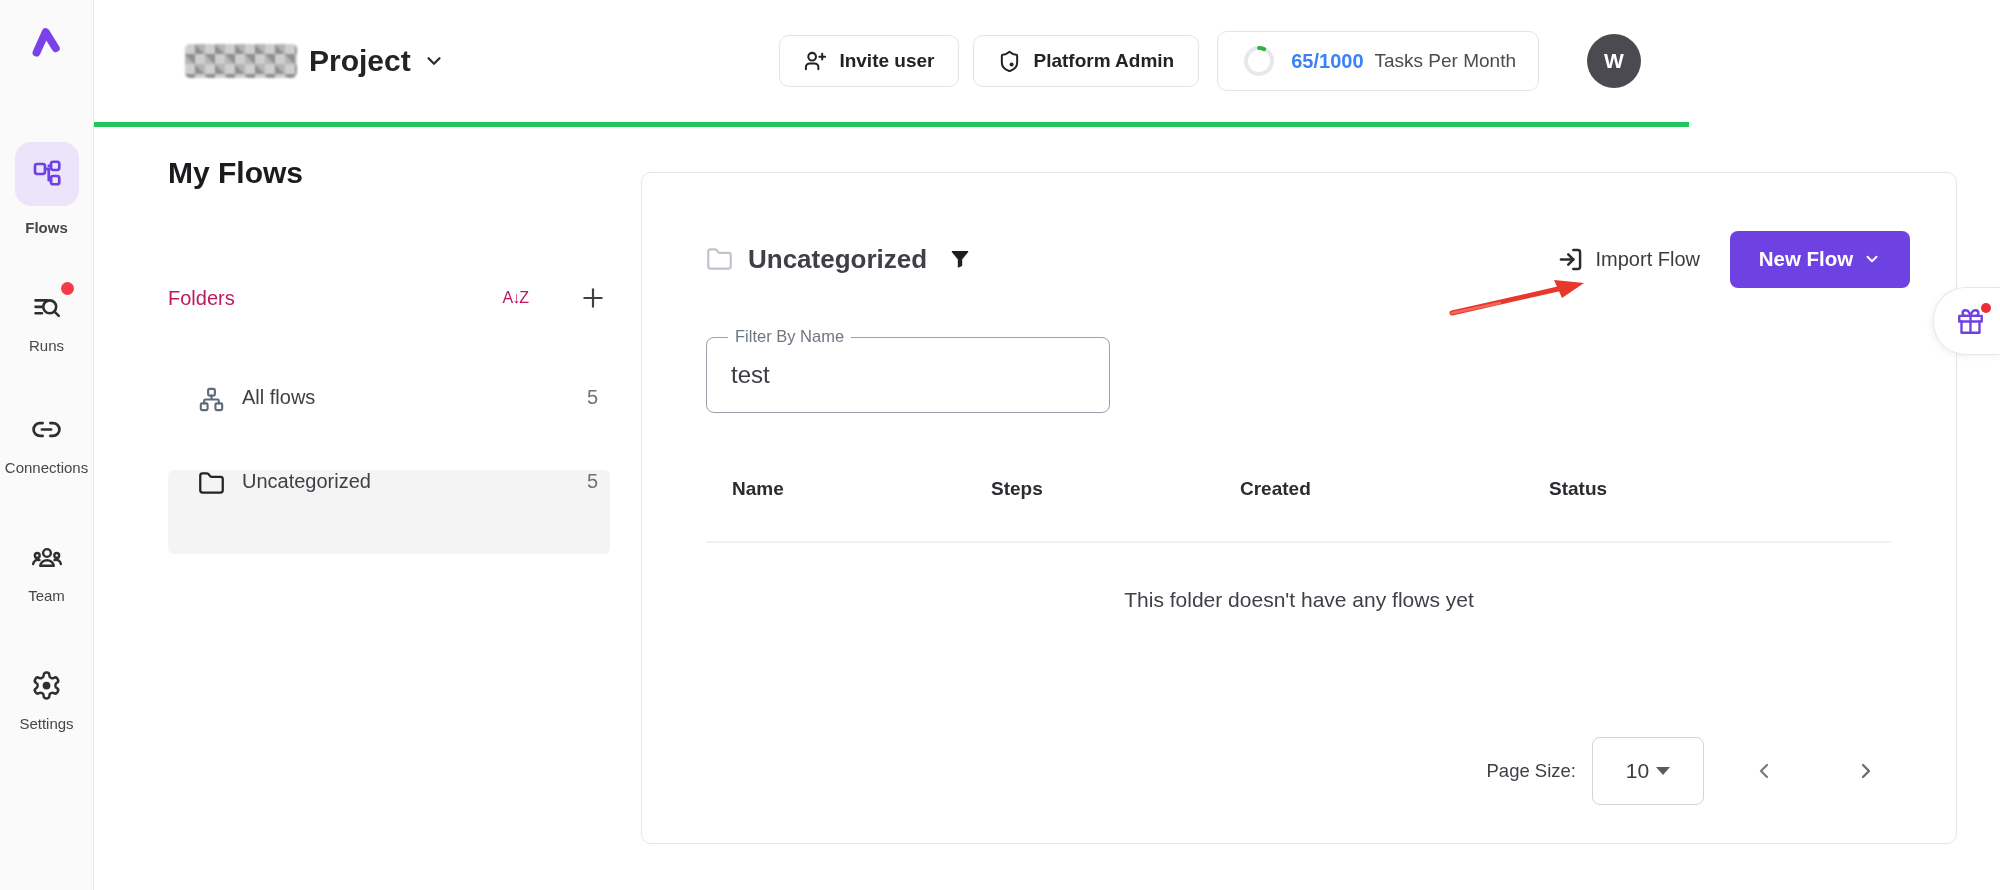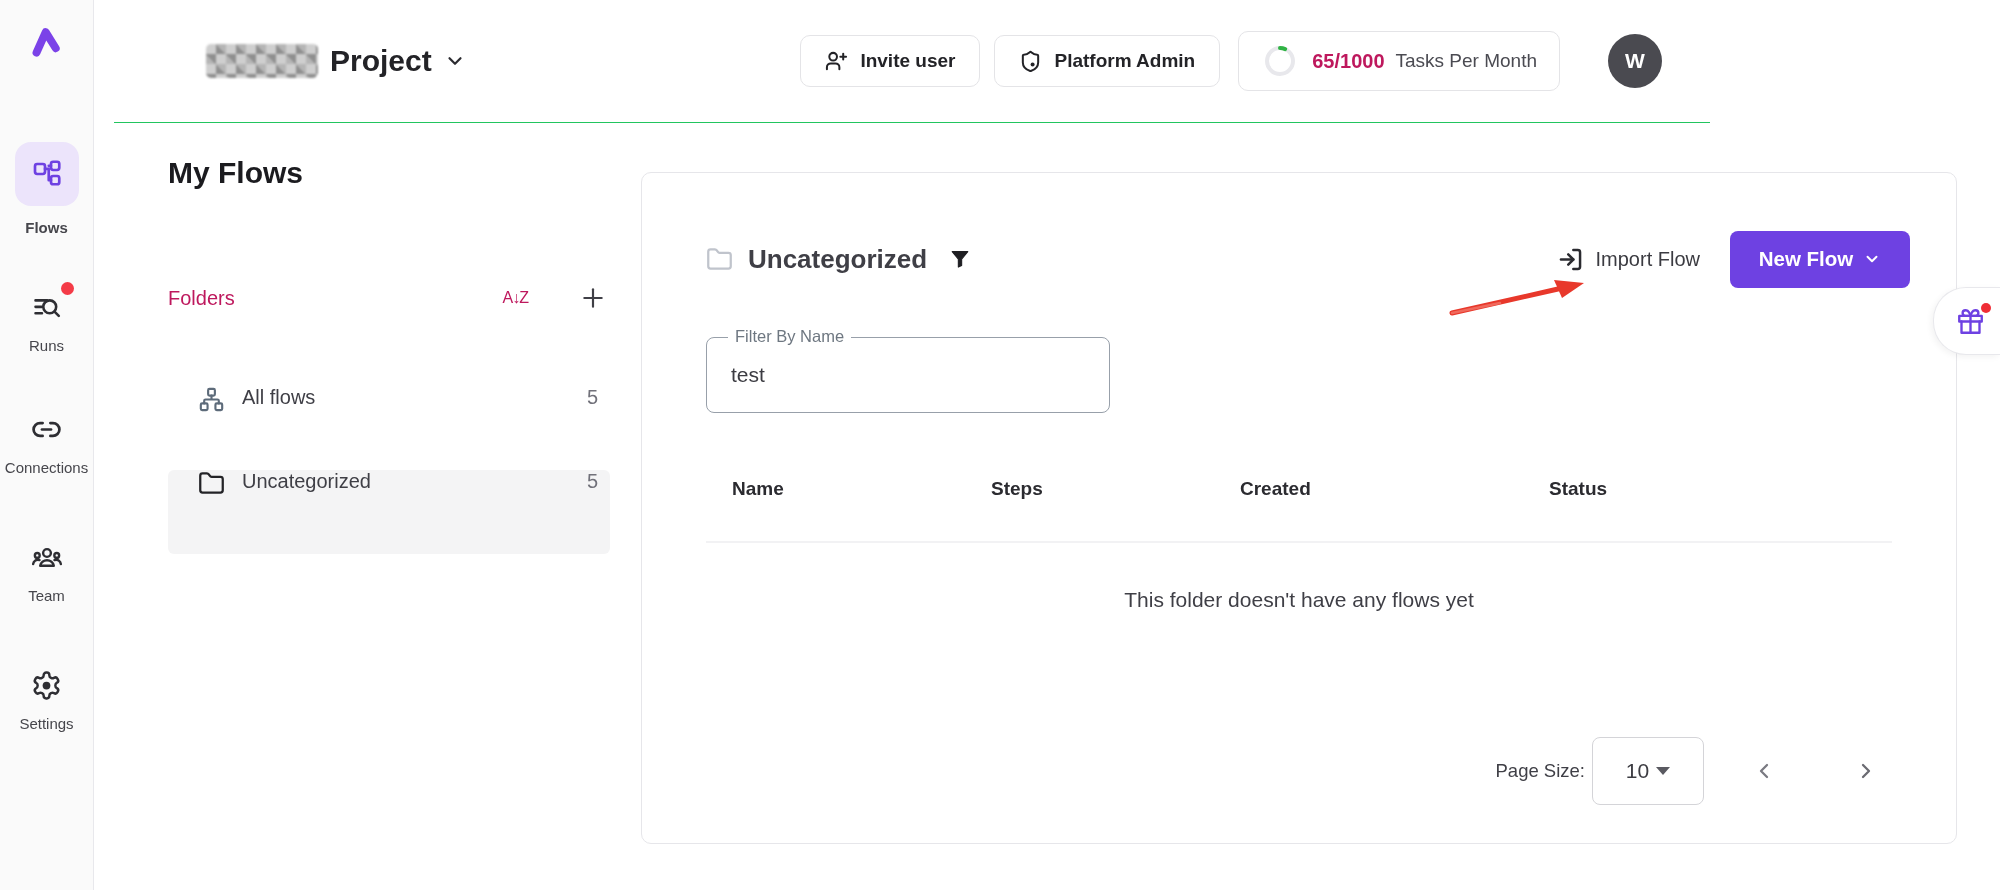--- a/index.html
+++ b/index.html
@@ -12,32 +12,32 @@
   .logo{position:absolute;left:0;top:22px;width:93px;display:flex;justify-content:center;cursor:pointer;}
   .ni{position:absolute;left:0;width:93px;display:flex;flex-direction:column;align-items:center;gap:13px;cursor:pointer;}
   .ni .ibox{width:64px;height:64px;border-radius:16px;display:flex;align-items:center;justify-content:center;position:relative;}
   .ni .ibox.active{background:#ece4fb;}
   .ni .iplain{position:relative;width:34px;height:34px;display:flex;align-items:center;justify-content:center;}
   .ni .nlabel{font-size:15px;color:#46464c;}
   .ni-flows{top:142px;font-weight:bold;} .ni-runs{top:290px;} .ni-conn{top:412px;} .ni-team{top:540px;} .ni-set{top:668px;}
   .reddot{position:absolute;top:-8px;right:-10px;width:13px;height:13px;border-radius:50%;background:#f43b47;}
 
   
-  .topbar{position:absolute;left:93px;top:0;width:1596px;height:122px;background:#fff;border-bottom:1px solid #22c55e;z-index:4;margin-left:21px;}
+  .topbar{position:absolute;left:93px;top:0;width:1596px;height:122px;background:#fff;border-bottom:5px solid #22c55e;z-index:4;}
   .projwrap{position:absolute;left:92px;top:0;height:122px;display:flex;align-items:center;gap:12px;cursor:pointer;}
   .redacted{width:112px;height:34px;border-radius:5px;
     background-image:linear-gradient(45deg,#b5b5b5 25%,transparent 25%,transparent 75%,#b5b5b5 75%),
                      linear-gradient(45deg,#8f8f8f 25%,#cfcfcf 25%,#cfcfcf 75%,#8f8f8f 75%);
     background-size:20px 20px;background-position:0 0,10px 10px;filter:blur(1.3px);}
   .projtitle{font-size:30px;font-weight:700;color:#232327;}
   .tbright{position:absolute;right:48px;top:0;height:122px;display:flex;align-items:center;gap:14px;}
   .obtn{display:flex;align-items:center;gap:12px;height:52px;padding:0 24px;border:1px solid #e4e4e7;border-radius:10px;
         background:#fff;font-size:19px;font-weight:600;color:#232327;cursor:pointer;}
   .tasks{display:flex;align-items:center;height:58px;padding:0 22px;border:1px solid #e4e4e7;border-radius:10px;background:#fff;cursor:pointer;margin-left:4px;}
-  .tasks .cnt{font-size:20px;font-weight:700;color:#be185d;margin-left:13px;}
+  .tasks .cnt{font-size:20px;font-weight:700;color:#3b82f6;margin-left:13px;}
   .tasks .lbl{font-size:19px;color:#4b4b52;margin-left:11px;}
   .avatar{width:54px;height:54px;border-radius:50%;background:#4a4a50;color:#fff;display:flex;align-items:center;justify-content:center;
           font-size:21px;font-weight:700;margin-left:34px;cursor:pointer;}
 
   
   .pagetitle{position:absolute;left:168px;top:156px;font-size:30px;font-weight:700;color:#1b1b1f;}
   .foldhead{position:absolute;left:168px;top:278px;width:442px;height:40px;display:flex;align-items:center;}
   .foldhead .fh-label{font-size:20px;color:#be185d;}
   .foldhead .spacer{flex:1;}
   .sortbtn{font-size:16px;color:#be185d;letter-spacing:-1px;cursor:pointer;padding:4px;}
@@ -54,29 +54,29 @@
   .chead{position:absolute;left:64px;right:46px;top:56px;height:60px;display:flex;align-items:center;}
   .ctitle{margin-left:15px;font-size:26px;font-weight:600;color:#3f3f46;}
   .cfilterbtn{margin-left:22px;cursor:pointer;display:flex;}
   .chead .spacer{flex:1;}
   .importbtn{display:flex;align-items:center;gap:12px;cursor:pointer;}
   .importlbl{font-size:20px;font-weight:500;color:#3b3b41;}
   .newflow{margin-left:30px;width:180px;height:57px;border-radius:8px;background:#6e41e2;border:none;display:flex;align-items:center;
            justify-content:center;gap:10px;cursor:pointer;color:#fff;font-size:20.5px;font-weight:600;font-family:inherit;}
   .finput{position:absolute;left:64px;top:164px;width:402px;height:74px;border:1.5px solid #98a0aa;border-radius:8px;background:#fff;}
   .finput input{position:absolute;left:0;top:0;width:100%;height:100%;border:none;outline:none;background:transparent;
-                padding:0 24px;font-size:21px;color:#3c3c42;font-family:inherit;box-sizing:border-box;}
+                padding:0 24px;font-size:24px;color:#3c3c42;font-family:inherit;box-sizing:border-box;}
   .flabelchip{position:absolute;left:21px;top:-11px;background:#fff;padding:0 7px;font-size:16.5px;color:#6e7781;}
   .th{position:absolute;top:305px;font-size:19px;font-weight:700;color:#2b2b30;}
   .th-name{left:90px;} .th-steps{left:349px;} .th-created{left:598px;} .th-status{left:907px;}
   .tdivider{position:absolute;left:64px;top:368px;width:1186px;height:2px;background:#f2f2f4;}
   .emptytext{position:absolute;left:0;right:0;top:415px;text-align:center;font-size:21px;color:#3f3f46;}
   .pgn{position:absolute;right:72px;top:565px;height:66px;display:flex;align-items:center;}
   .pgn .pslabel{font-size:18.5px;color:#3f3f46;}
-  .psselect{margin-left:7px;width:110px;height:66px;border:1.5px solid #d4d4d8;border-radius:8px;display:flex;align-items:center;
+  .psselect{margin-left:16px;width:110px;height:66px;border:1.5px solid #d4d4d8;border-radius:8px;display:flex;align-items:center;
             justify-content:center;gap:7px;cursor:pointer;background:#fff;}
   .psval{font-size:21px;color:#3c3c42;}
   .tri{width:0;height:0;border-left:7px solid transparent;border-right:7px solid transparent;border-top:8px solid #5a5a61;}
   .pgbtn{cursor:pointer;padding:6px;display:flex;}
   .pgprev{margin-left:42px;} .pgnext{margin-left:66px;}
 
   
   .gifttab{position:absolute;right:0;top:287px;width:66px;height:66px;background:#fff;border:1px solid #e8e8ec;border-right:none;
            border-radius:33px 0 0 33px;box-shadow:-2px 2px 6px rgba(0,0,0,.05);display:flex;align-items:center;z-index:6;cursor:pointer;}
   .gifttab .gicon{margin-left:23px;position:relative;}

